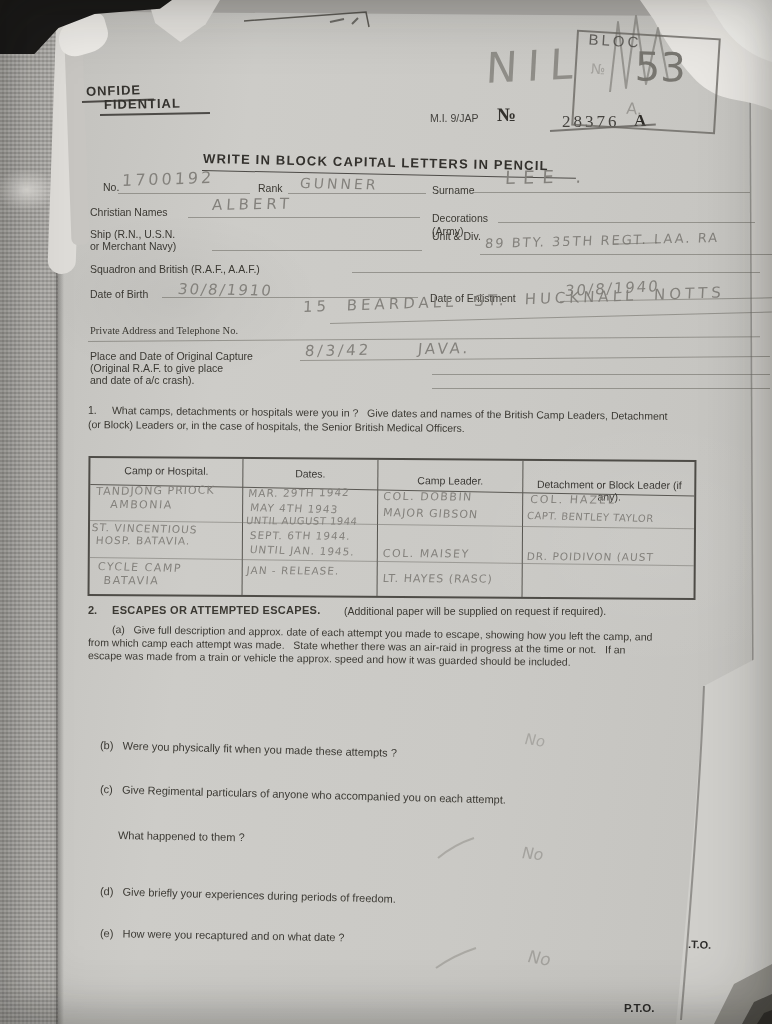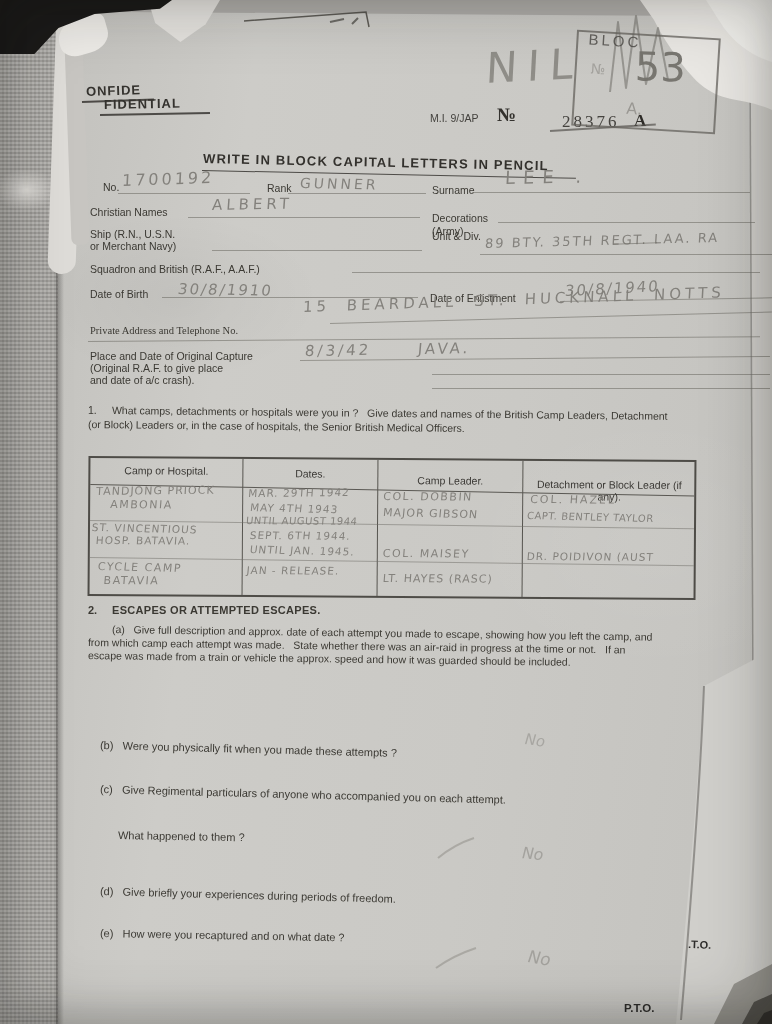--- a/index.html
+++ b/index.html
@@ -80,21 +80,21 @@
     <span class="h" style="left:58px;top:8px;font-size:40px;transform:rotate(-2deg);color:#74726c;">53</span>
     <span class="h" style="left:52px;top:64px;font-size:16px;opacity:.65;">A.</span>
   </div>
 
   <span class="p pb" style="left:203px;top:151px;font-size:13px;letter-spacing:1.2px;transform:rotate(1.2deg);color:#33312d;">WRITE IN BLOCK CAPITAL LETTERS IN PENCIL</span>
   <div class="stampline" style="left:202px;top:170px;width:374px;transform:rotate(1.2deg);border-top-width:1.5px;"></div>
 
   <span class="p" style="left:103px;top:181px;">No.</span>
   <span class="h" style="left:122px;top:171px;font-size:16px;letter-spacing:3px;transform:rotate(-2deg) skewX(-5deg);">1700192</span>
   <span class="rule" style="left:118px;top:193px;width:132px;"></span>
-  <span class="p" style="left:258px;top:182px;margin-left:9px;">Rank</span>
+  <span class="p" style="left:258px;top:182px;">Rank</span>
   <span class="h" style="left:300px;top:175px;font-size:14px;letter-spacing:3px;transform:rotate(1deg) skewX(-5deg);">GUNNER</span>
   <span class="rule" style="left:288px;top:193px;width:138px;"></span>
   <span class="p" style="left:432px;top:184px;">Surname</span>
   <span class="h" style="left:505px;top:167px;font-size:18px;letter-spacing:8px;transform:rotate(-1deg) skewX(-4deg);">LEE .</span>
   <span class="rule" style="left:472px;top:192px;width:278px;"></span>
 
   <span class="p" style="left:90px;top:206px;">Christian Names</span>
   <span class="h" style="left:212px;top:196px;font-size:15px;letter-spacing:4px;transform:rotate(-1deg) skewX(-5deg);">ALBERT</span>
   <span class="rule" style="left:188px;top:217px;width:232px;"></span>
   <span class="p" style="left:432px;top:212px;">Decorations</span>
@@ -168,20 +168,21 @@
     <span class="h" style="left:293px;top:87px;font-size:11px;letter-spacing:1.5px;transform:skewX(-4deg);">COL. MAISEY</span>
     <span class="h" style="left:293px;top:112px;font-size:11px;letter-spacing:1px;transform:skewX(-4deg);">LT. HAYES (RASC)</span>
 
     <span class="h" style="left:440px;top:32px;font-size:11px;letter-spacing:2px;transform:skewX(-4deg);">COL. HAZEL</span>
     <span class="h" style="left:437px;top:49px;font-size:10px;letter-spacing:.5px;transform:rotate(1deg) skewX(-4deg);">CAPT. BENTLEY TAYLOR</span>
     <span class="h" style="left:437px;top:89px;font-size:10.5px;letter-spacing:1px;transform:skewX(-4deg);">DR. POIDIVON (AUST</span>
   </div>
 
   <span class="p pb" style="left:88px;top:604px;font-size:11px;">2.</span>
   <span class="p pb" style="left:112px;top:604px;font-size:11px;letter-spacing:.3px;">ESCAPES OR ATTEMPTED ESCAPES.</span>
+  <span class="p" style="left:344px;top:605px;">(Additional paper will be supplied on request if required).</span>
 
   <span class="p" style="left:112px;top:623px;transform:rotate(.8deg);">(a)   Give full description and approx. date of each attempt you made to escape, showing how you left the camp, and</span>
   <span class="p" style="left:88px;top:636px;transform:rotate(.8deg);">from which camp each attempt was made.   State whether there was an air-raid in progress at the time or not.   If an</span>
   <span class="p" style="left:88px;top:649px;transform:rotate(.8deg);">escape was made from a train or vehicle the approx. speed and how it was guarded should be included.</span>
 
   <span class="p" style="left:100px;top:739px;font-size:11px;transform:rotate(1.5deg);">(b)   Were you physically fit when you made these attempts ?</span>
   <span class="h" style="left:525px;top:730px;font-size:15px;transform:rotate(8deg) skewX(-8deg);opacity:.45;">No</span>
 
   <span class="p" style="left:100px;top:783px;font-size:11px;transform:rotate(1.5deg);">(c)   Give Regimental particulars of anyone who accompanied you on each attempt.</span>
   <span class="p" style="left:118px;top:829px;font-size:11px;transform:rotate(1deg);">What happened to them ?</span>

